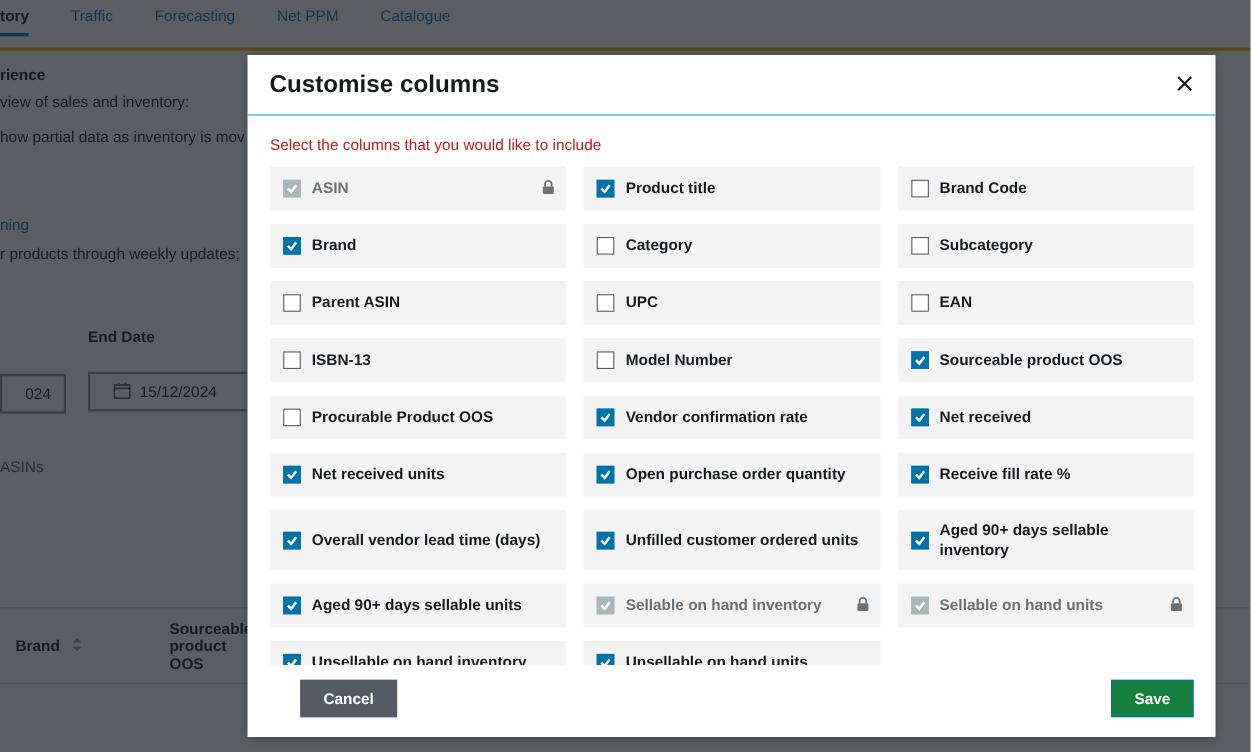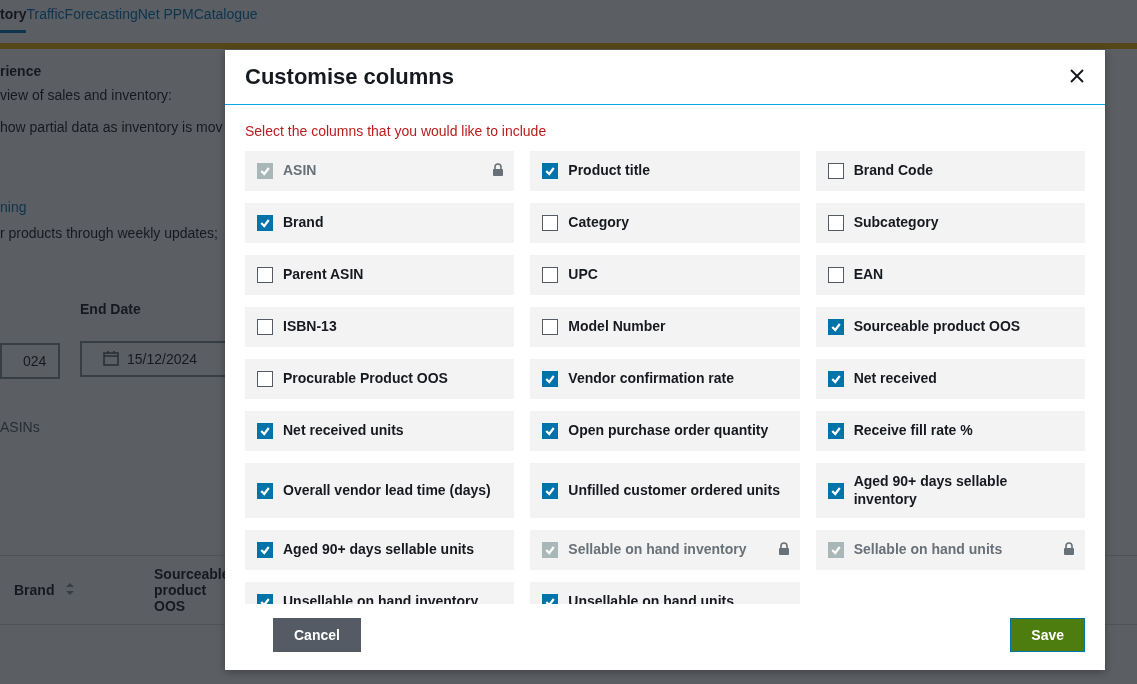--- a/index.html
+++ b/index.html
@@ -9,21 +9,21 @@
       color: #16191f;
       background: #fff;
       width: 1137px;
       height: 684px;
       overflow: hidden;
       position: relative;
     }
 
     
     .bg-page { filter: opacity(1); position: relative; height: 100%; }
-    .bg-tabs { display: flex; padding: 6px 0 10px 0; border-bottom: 6px solid #eab308; }
+    .bg-tabs { display: flex; gap: 38px; padding: 6px 0 10px 0; border-bottom: 3px solid #eab308; }
     .bg-tabs span { color: #0073bb; cursor: pointer; }
     .bg-tabs span.active { color: #16191f; font-weight: bold; border-bottom: 3px solid #0073bb; padding-bottom: 8px;}
     .bg-section { padding: 14px 0 0 0; }
     .bg-heading { font-weight: bold; margin-bottom: 8px; }
     .bg-text, .bg-link { color:#16191f; }
     .bg-link { color:#0073bb; }
     .bg-date-row { display:flex; gap:20px; margin-top:20px; }
     .bg-date { display:flex; flex-direction:column; gap:24px; }
     .bg-date-input { display:flex; align-items:center; border:2px solid #879596; height:36px; padding:0 21px; gap:8px; width:160px;}
     .bg-th-row { display:flex; margin-top:120px; border-top:1px solid #d5dbdb; border-bottom:1px solid #d5dbdb; height:70px; align-items: center;}
@@ -85,21 +85,21 @@
 
     .modal-footer {
       display:flex; justify-content:space-between; gap:10px;
       padding: 14px 20px 18px 20px;
       margin-left: 28px;
     }
     .btn {
       border:1px solid #545b64; background:#fff; color:#16191f;
       padding: 8px 20px; font-weight:bold; font-size:14px; cursor:pointer;
     }
-    .btn.primary { background:#4d7c0f; border-color:#0073a8; color:#fff; }
+    .btn.primary { background:#15803d; border-color:#0073a8; color:#fff; }
     .btn.secondary { background:#545b64; border-color:#545b64; color:#fff;}
   </style>
 </head>
 <body>
 
 <div class="bg-page">
   <div class="bg-tabs">
     <span class="active">tory</span>
     <span>Traffic</span>
     <span>Forecasting</span>

